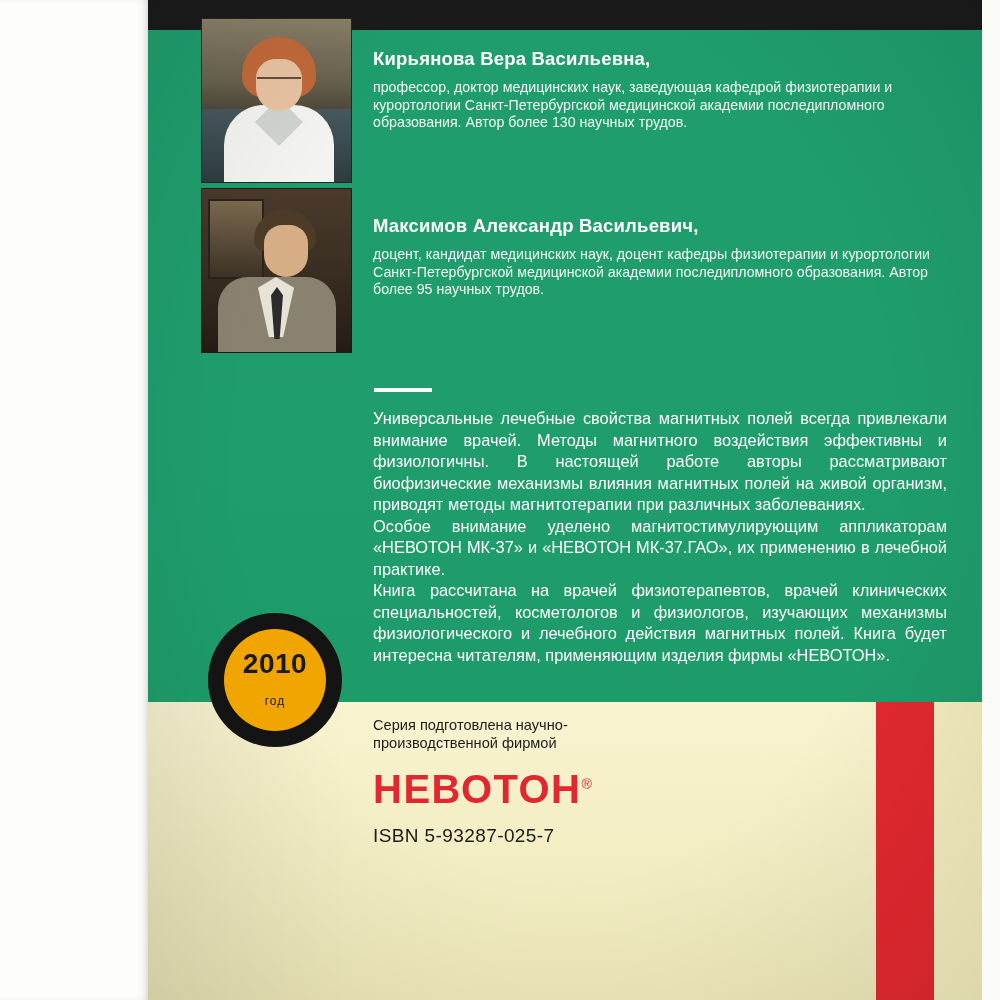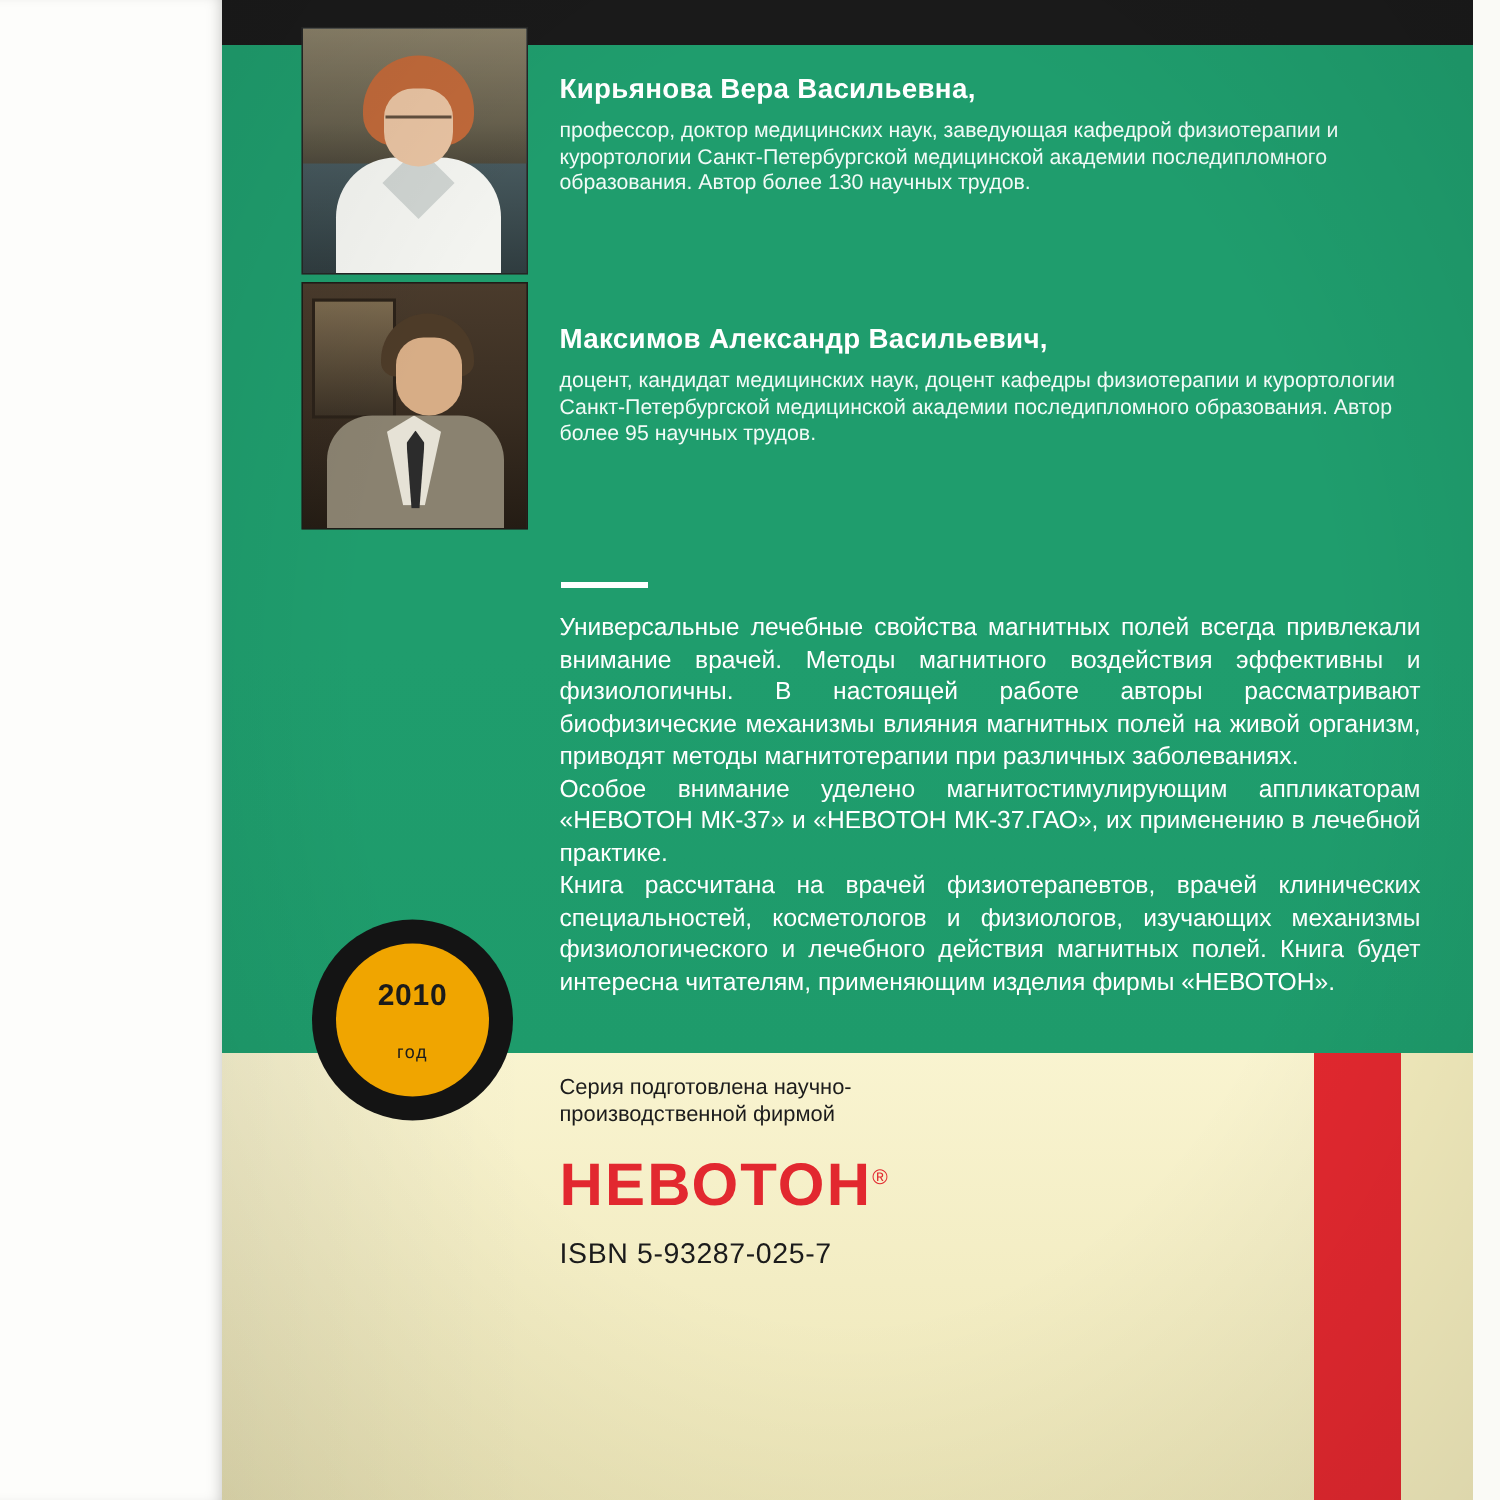--- a/index.html
+++ b/index.html
@@ -241,21 +241,21 @@
     left: 16px; top: 16px;
     width: 102px; height: 102px;
     border-radius: 50%;
     background: #f0a500;
     display: flex;
     flex-direction: column;
     align-items: center;
     justify-content: center;
   }
   .seal-year {
-    font-size: 20px;
+    font-size: 28px;
     font-weight: bold;
     color: #1b1b1b;
     letter-spacing: .5px;
     line-height: 24px;
   }
   .seal-sub {
     font-size: 12px;
     color: #1b1b1b;
     letter-spacing: 1px;
     margin-top: 18px;

